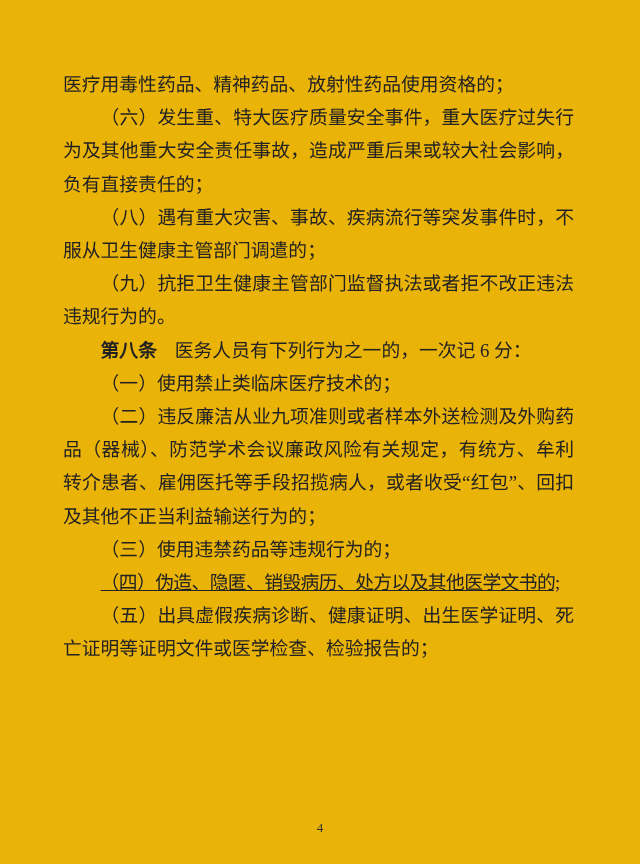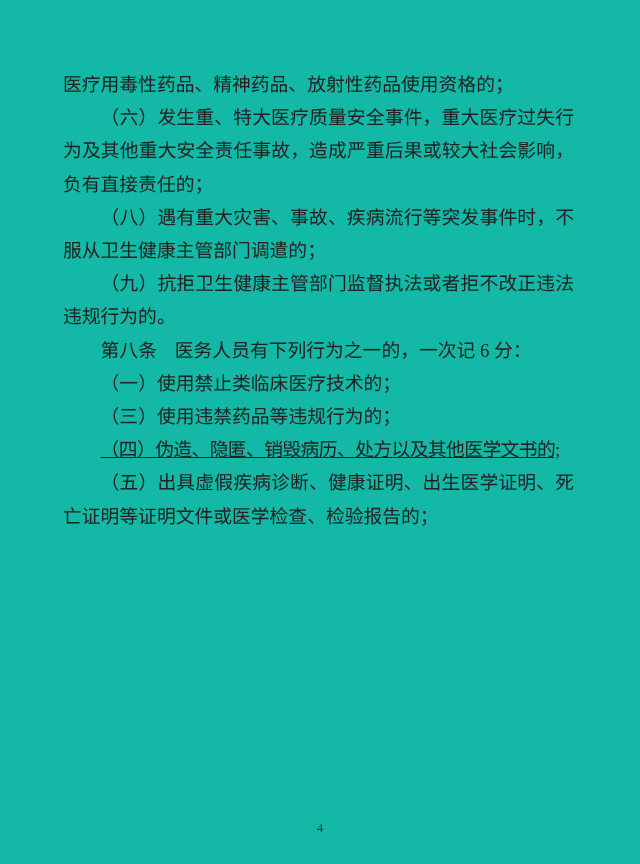--- a/index.html
+++ b/index.html
@@ -20,42 +20,43 @@
     left: 63px; top: 68px; width: 511px;
     font-size: 18.8px;
     line-height: 33.2px;
     text-align: justify;
     line-break: normal;
   }
   .para { margin: 0; padding: 0; text-indent: 2em; }
   .para.noindent { text-indent: 0; }
   .para.tight { letter-spacing: -0.6px; text-decoration: underline; }
   .lead {
-    font-weight: 400;
+    font-weight: 700;
     margin-right: 0.95em;
     font-family: "Liberation Sans", "DejaVu Sans", sans-serif;
   }
   .pagenum {
     position: absolute;
     left: 0; top: 820px; width: 640px;
     text-align: center;
     font-size: 13px;
     line-height: 16px;
     color: #333333;
   }
 </style>
 </head>
 <body>
 
-<div class="page" style="background: #14b8a6; color: rgb(34, 34, 34);">
+<div class="page" style="background: #eab308; color: rgb(34, 34, 34);">
   <main class="doc">
       <p class="para noindent"><span>医疗用毒性药品、精神药品、放射性药品使用资格的；</span></p>
       <p class="para"><span>（六）发生重、特大医疗质量安全事件，重大医疗过失行为及其他重大安全责任事故，造成严重后果或较大社会影响，负有直接责任的；</span></p>
       <p class="para"><span>（八）遇有重大灾害、事故、疾病流行等突发事件时，不服从卫生健康主管部门调遣的；</span></p>
       <p class="para"><span>（九）抗拒卫生健康主管部门监督执法或者拒不改正违法违规行为的。</span></p>
       <p class="para"><b class="lead">第八条</b><span>医务人员有下列行为之一的，一次记 6 分：</span></p>
       <p class="para"><span>（一）使用禁止类临床医疗技术的；</span></p>
+      <p class="para"><span>（二）违反廉洁从业九项准则或者样本外送检测及外购药品（器械）、防范学术会议廉政风险有关规定，有统方、牟利转介患者、雇佣医托等手段招揽病人，或者收受“红包”、回扣及其他不正当利益输送行为的；</span></p>
       <p class="para"><span>（三）使用违禁药品等违规行为的；</span></p>
       <p class="para tight"><span>（四）伪造、隐匿、销毁病历、处方以及其他医学文书的;</span></p>
       <p class="para"><span>（五）出具虚假疾病诊断、健康证明、出生医学证明、死亡证明等证明文件或医学检查、检验报告的；</span></p>
     </main>
   <footer class="pagenum">4</footer>
 </div>
 
 </body></html>

